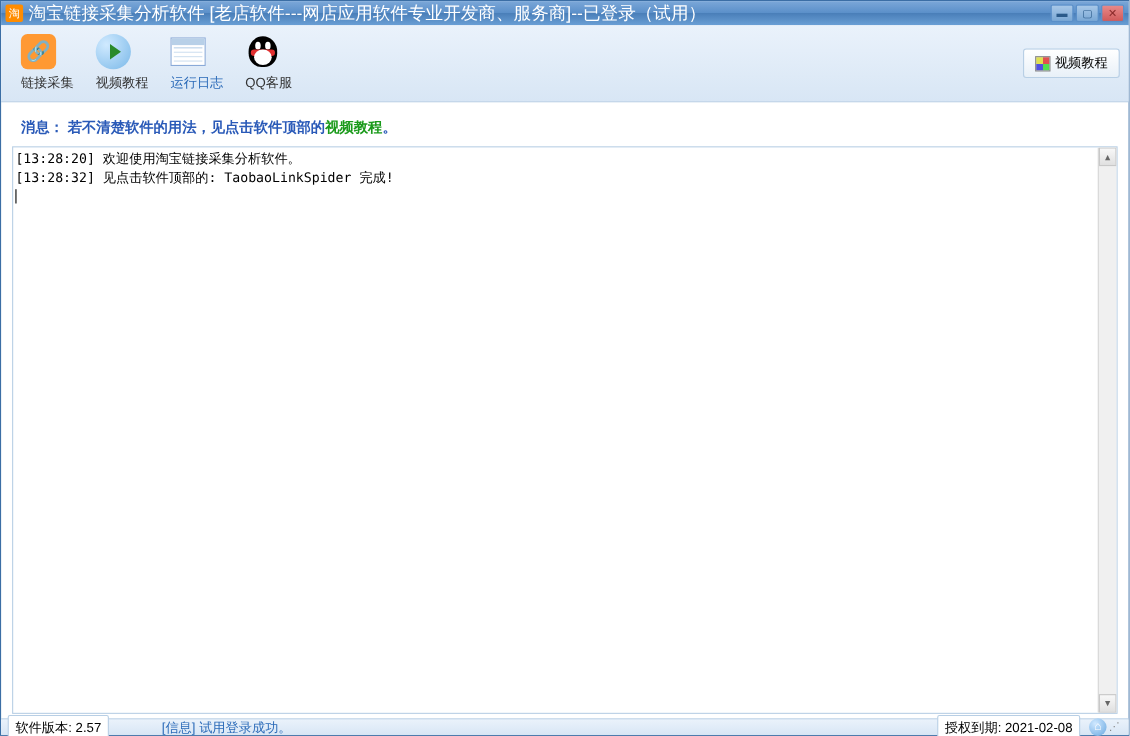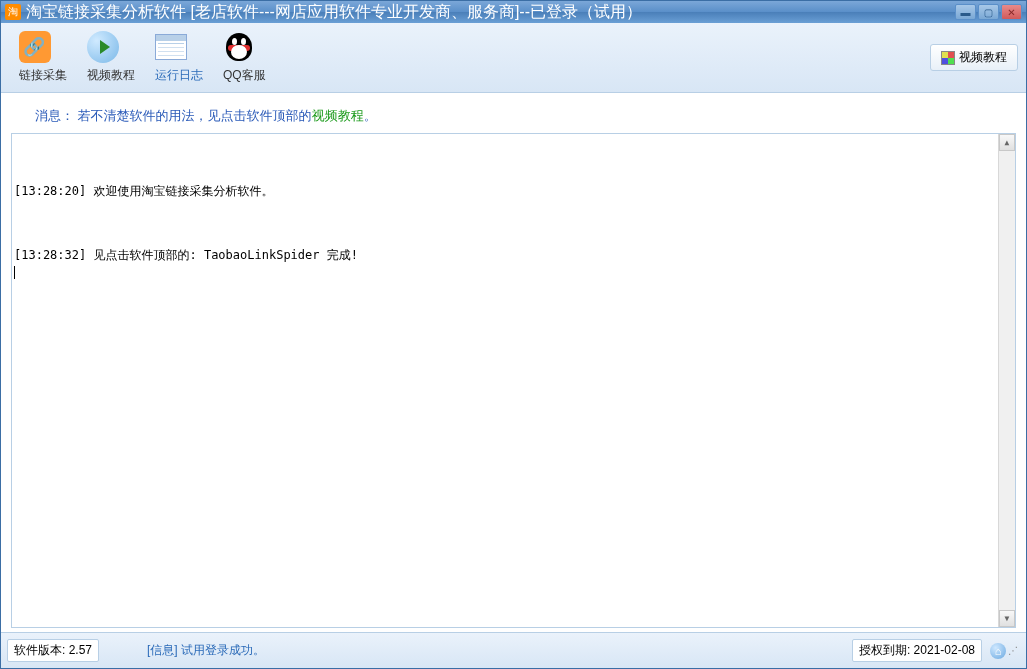--- a/index.html
+++ b/index.html
@@ -229,39 +229,38 @@
 .content-area {
   flex: 1;
   padding: 10px 10px 4px 10px;
   display: flex;
   flex-direction: column;
   min-height: 0;
 }
 .message-bar {
   padding: 4px 8px 8px 8px;
   font-size: 13px;
-  font-weight: normal;
-  margin-left: 16px;
+  font-weight: bold;
 }
 .msg-label { color: #2a5ab8; }
 .msg-text1 { color: #2a5ab8; }
 .msg-text2 { color: #1a9a1a; }
 .log-panel {
   flex: 1;
   border: 1px solid #b8cfe5;
   background: #fff;
   font-family: "SimSun", monospace;
   font-size: 12px;
   padding: 2px;
   overflow: hidden;
   position: relative;
   color: #000;
   line-height: 1.4;
 }
-.log-line { white-space: nowrap; margin-top: 47px; }
+.log-line { white-space: nowrap; }
 .cursor {
   display: inline-block;
   width: 1px;
   height: 13px;
   background: #000;
   vertical-align: text-bottom;
 }
 .scrollbar-v {
   position: absolute;
   right: 0; top: 0; bottom: 0;
@@ -275,21 +274,21 @@
   border: 1px solid #c8c8c8;
   display: flex;
   align-items: center;
   justify-content: center;
   font-size: 8px;
   color: #666;
 }
 .sb-btn.up { position: absolute; top: 0; }
 .sb-btn.down { position: absolute; bottom: 0; }
 .status-bar {
-  height: 36px;
+  height: 15px;
   background: linear-gradient(to bottom, #eaf2fb, #d8e6f5);
   border-top: 1px solid #b8cfe5;
   display: flex;
   align-items: center;
   padding: 0 6px;
   font-size: 12px;
 }
 .status-segment {
   padding: 2px 6px;
   border: 1px solid #b8cfe5;

